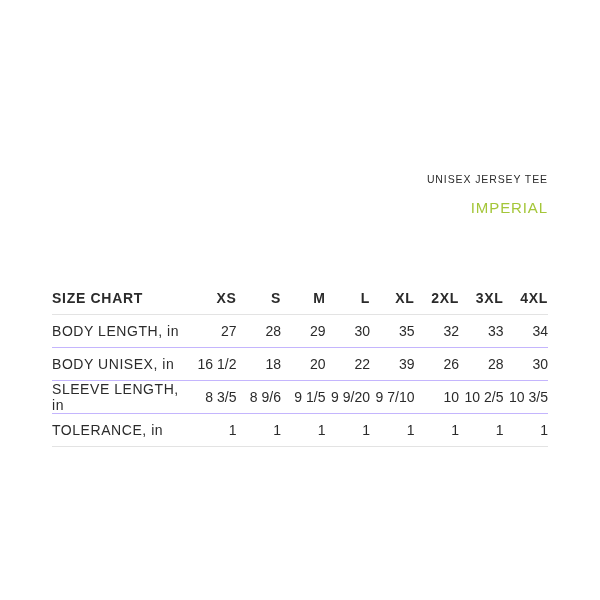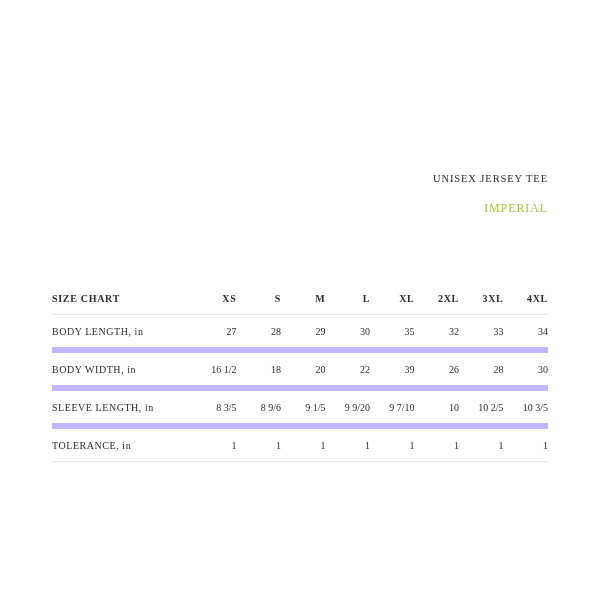--- a/index.html
+++ b/index.html
@@ -12,70 +12,69 @@
     background: #ffffff;
     font-family: "Liberation Sans", sans-serif;
     color: #1a1a1a;
     overflow: hidden;
   }
   .page {
     position: relative;
     width: 600px;
     height: 488px;
     box-sizing: border-box;
-    font-family: Liberation Serif, serif;
   }
   .header {
     position: absolute;
     top: 172px;
     right: 52px;
     text-align: right;
   }
   .header .product-title {
     font-size: 10.5px;
     letter-spacing: 0.9px;
     color: #2b2b2b;
     font-weight: 400;
     line-height: 14px;
   }
   .header .unit-label {
     margin-top: 15px;
-    font-size: 12px;
+    font-size: 15px;
     letter-spacing: 0.9px;
     color: #a4c639;
     font-weight: 400;
     line-height: 14px;
   }
   .chart {
     position: absolute;
     top: 282px;
     left: 52px;
     width: 496px;
   }
   table.size-table {
     width: 100%;
     border-collapse: collapse;
     table-layout: fixed;
   }
   table.size-table th,
   table.size-table td {
-    font-size: 10px;
+    font-size: 14px;
     font-weight: 400;
     color: #2b2b2b;
     padding: 0;
     height: 32px;
     vertical-align: middle;
   }
   table.size-table thead th {
     font-weight: 700;
     letter-spacing: 0.7px;
     border-bottom: 1px solid #e3e3e3;
   }
   table.size-table tbody td {
-    border-bottom: 6px solid #c4b5fd;
+    border-bottom: 1px solid #c4b5fd;
   }
   table.size-table tbody tr:last-child td {
     border-bottom: 1px solid #e3e3e3;
   }
   .col-label {
     text-align: left;
     width: 140px;
     letter-spacing: 0.6px;
   }
   thead .col-label {
@@ -126,21 +125,21 @@
           <td class="col-val">27</td>
           <td class="col-val">28</td>
           <td class="col-val">29</td>
           <td class="col-val">30</td>
           <td class="col-val">35</td>
           <td class="col-val">32</td>
           <td class="col-val">33</td>
           <td class="col-val">34</td>
         </tr>
         <tr>
-          <td class="col-label">BODY WIDTH, in</td>
+          <td class="col-label">BODY UNISEX, in</td>
           <td class="col-val">16 1/2</td>
           <td class="col-val">18</td>
           <td class="col-val">20</td>
           <td class="col-val">22</td>
           <td class="col-val">39</td>
           <td class="col-val">26</td>
           <td class="col-val">28</td>
           <td class="col-val">30</td>
         </tr>
         <tr>

